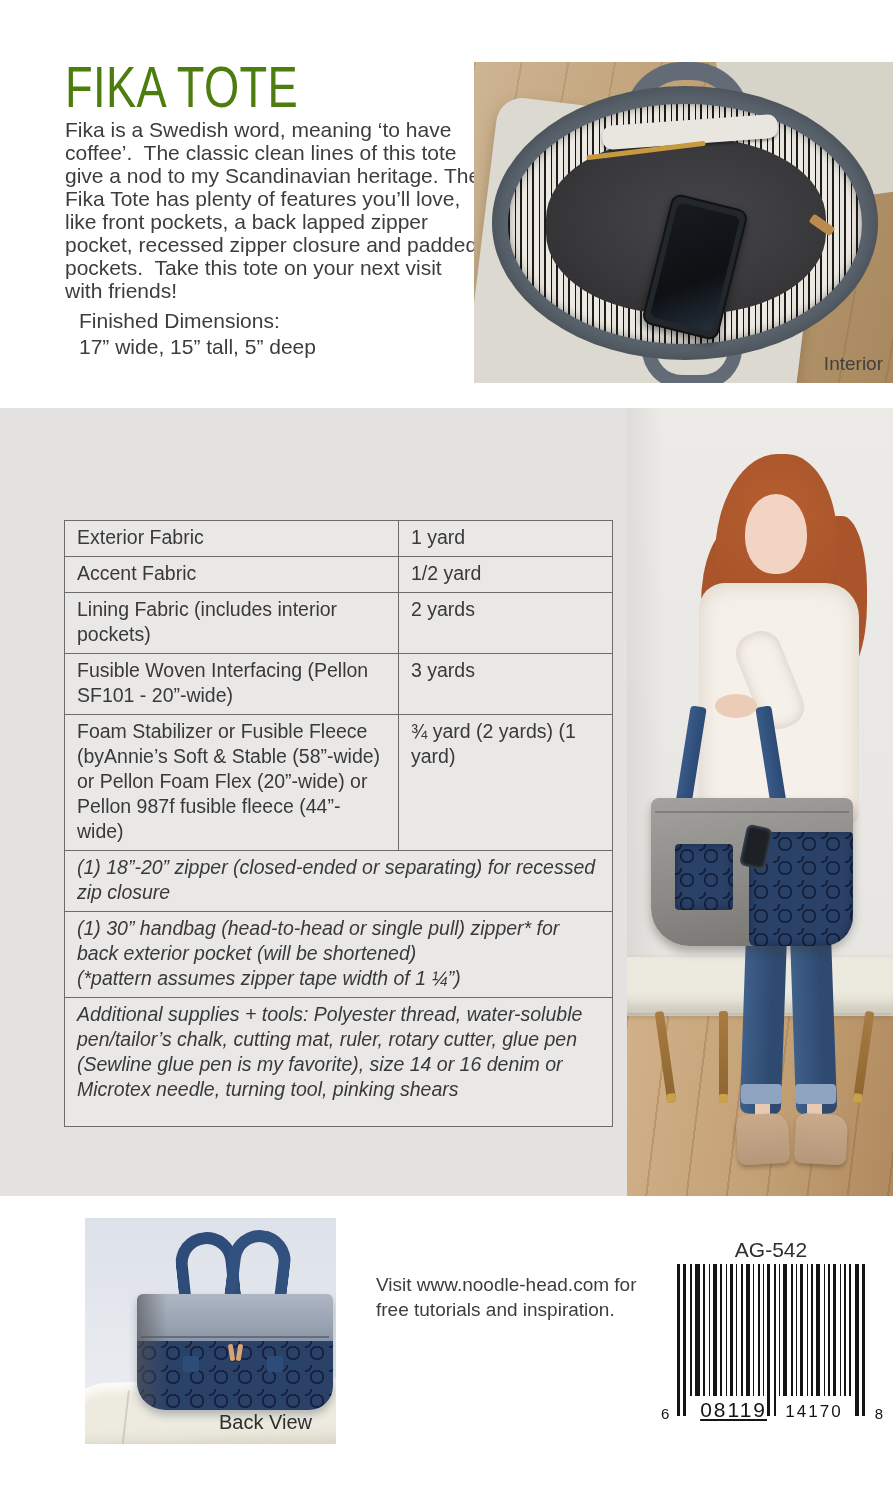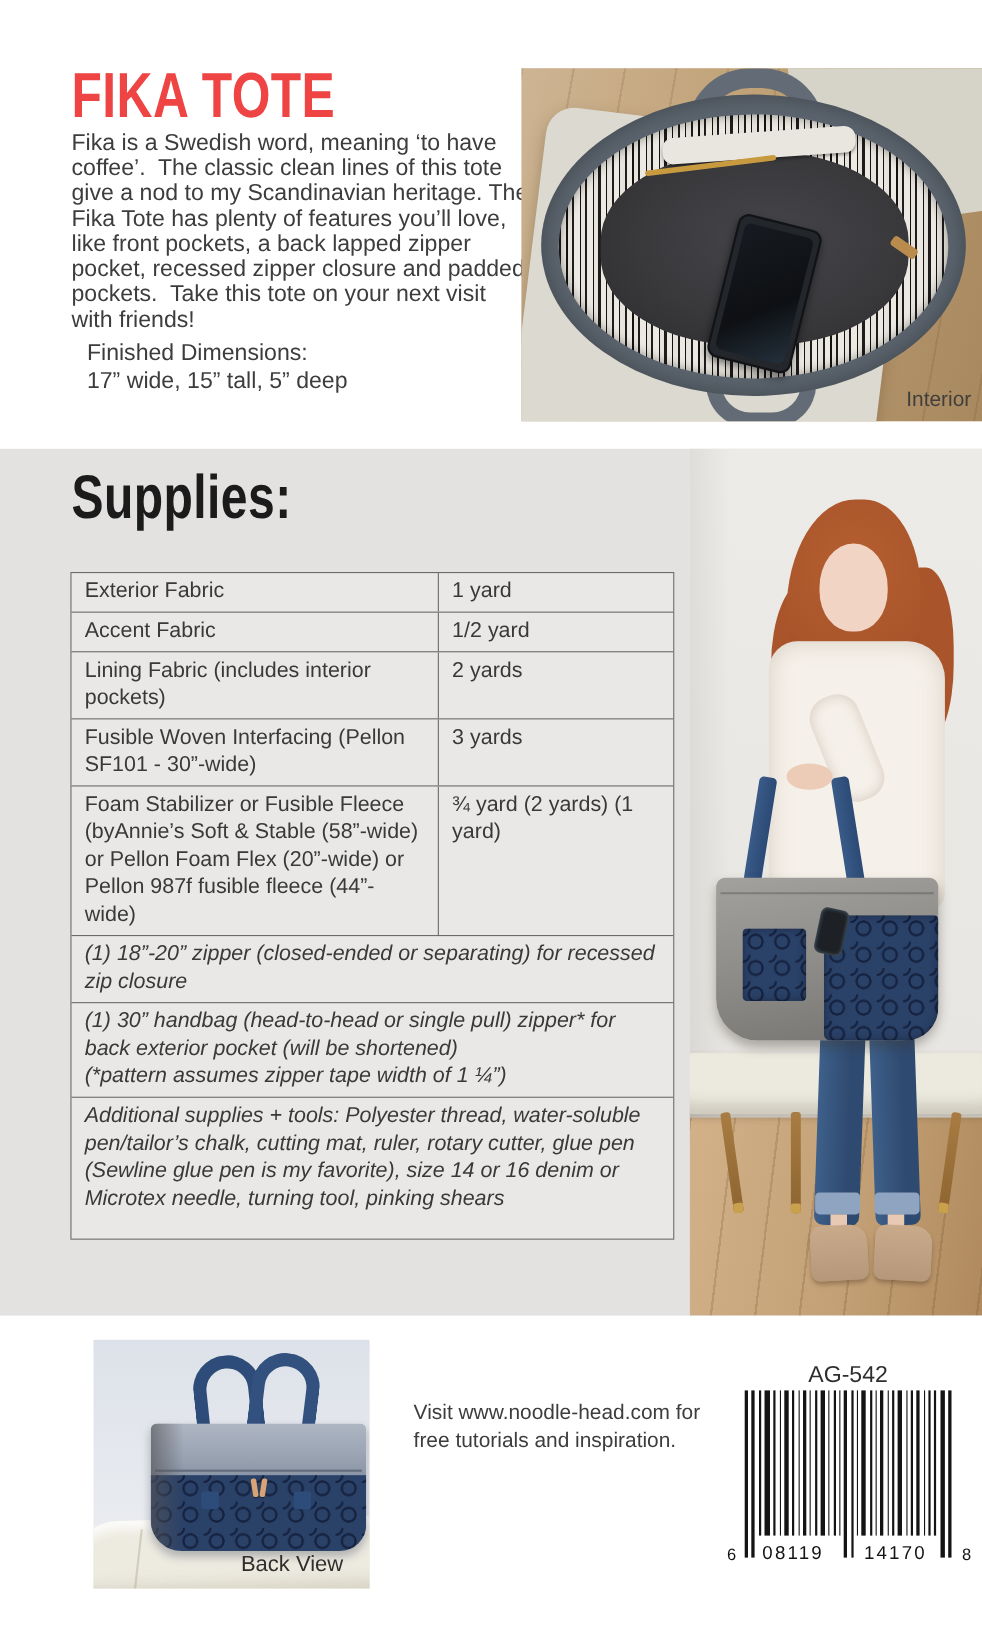--- a/index.html
+++ b/index.html
@@ -1,21 +1,21 @@
 <!DOCTYPE html>
 <html><head>
 <meta charset="utf-8">
 <style>
   * { margin:0; padding:0; box-sizing:border-box; }
   html,body { background:#ffffff; }
   body { font-family:"Liberation Sans","DejaVu Sans",sans-serif; color:#3a3a3a; }
   #page { position:relative; width:893px; height:1500px; margin:0 auto; background:#ffffff; overflow:hidden; }
 
   
-  .title { position:absolute; left:65px; top:58px; font-size:58px; font-weight:bold; color:#ef4444; line-height:1; white-space:nowrap; }
+  .title { position:absolute; left:65px; top:58px; font-size:58px; font-weight:normal; color:#4d7c0f; line-height:1; white-space:nowrap; }
   .condensed { display:inline-block; transform:scaleX(0.78); transform-origin:left center; letter-spacing:0.5px; }
   .description { position:absolute; left:65px; top:118px; width:416px; font-size:21px; line-height:23px; color:#3d3d3d; white-space:pre-wrap; }
   .dims { position:absolute; left:79px; top:308px; font-size:21px; line-height:26px; color:#3d3d3d; }
 
   
   .photo-interior { position:absolute; left:474px; top:62px; width:419px; height:321px; overflow:hidden;
       background:linear-gradient(105deg,#cdb493 0%,#c0a176 45%,#a8885f 100%); }
   .photo-interior .planks { position:absolute; inset:0;
       background:repeating-linear-gradient(100deg, rgba(120,82,44,.18) 0 2px, transparent 2px 46px); }
   .int-stool { position:absolute; left:6px; top:52px; width:330px; height:300px; background:#dcd9d0; border-radius:26px; transform:rotate(7deg); box-shadow:0 6px 14px rgba(90,70,40,.35); }
@@ -103,21 +103,21 @@
   .ft-copy { top:1296px; }
   .ft-featured { top:1428px; }
 
   .product-code { position:absolute; left:677px; top:1238px; width:188px; text-align:center; font-size:21px; color:#2e2e2e; }
   .barcode { position:absolute; left:677px; top:1264px; width:188px; height:158px; }
   .bars { position:absolute; left:0; right:0; top:0; bottom:0; display:flex; justify-content:space-between; align-items:flex-start; }
   .bar { background:#141414; height:calc(100% - 26px); }
   .bar.long { height:calc(100% - 6px); }
   .bc-digit { position:absolute; bottom:0; font-size:15px; color:#141414; }
   .bc-lead { left:-16px; }
-  .bc-g1 { left:16px; width:74px; text-align:left; letter-spacing:2px; font-size:17px; }
+  .bc-g1 { left:16px; width:74px; text-align:right; letter-spacing:2px; font-size:21px;text-decoration:underline; }
   .bc-g2 { left:100px; width:74px; text-align:center; letter-spacing:2px; font-size:17px; }
   .bc-trail { right:-18px; }
 </style>
 </head>
 <body>
 
 <div id="page">
 
   <h1 class="title"><span class="condensed">FIKA TOTE</span></h1>
 
@@ -138,37 +138,36 @@
     <div class="bag-band"></div>
     <div class="bag-interior"></div>
     <div class="int-notebook"></div>
     <div class="int-pencil"></div>
     <div class="int-zip"></div>
     <div class="int-phone"></div>
     <div class="photo-caption">Interior</div>
   </div>
 
   <div class="section-gray">
-    <h2 class="supplies-head"><span class="condensed">Supplies:</span></h2>
 
     <div class="stable">
       <div class="trow">
         <div class="cell-item">Exterior Fabric</div>
         <div class="cell-qty">1 yard</div>
       </div>
       <div class="trow">
         <div class="cell-item">Accent Fabric</div>
         <div class="cell-qty">1/2 yard</div>
       </div>
       <div class="trow">
         <div class="cell-item">Lining Fabric (includes interior pockets)</div>
         <div class="cell-qty">2 yards</div>
       </div>
       <div class="trow">
-        <div class="cell-item">Fusible Woven Interfacing (Pellon SF101 - 30”-wide)</div>
+        <div class="cell-item">Fusible Woven Interfacing (Pellon SF101 - 20”-wide)</div>
         <div class="cell-qty">3 yards</div>
       </div>
       <div class="trow">
         <div class="cell-item">Foam Stabilizer or Fusible Fleece (byAnnie’s Soft &amp; Stable (58”-wide) or Pellon Foam Flex (20”-wide) or Pellon 987f fusible fleece (44”-wide)</div>
         <div class="cell-qty">¾ yard (2 yards) (1 yard)</div>
       </div>
       <div class="trow">
         <div class="cell-full">(1) 18”-20” zipper (closed-ended or separating) for recessed zip closure</div>
       </div>
       <div class="trow">

